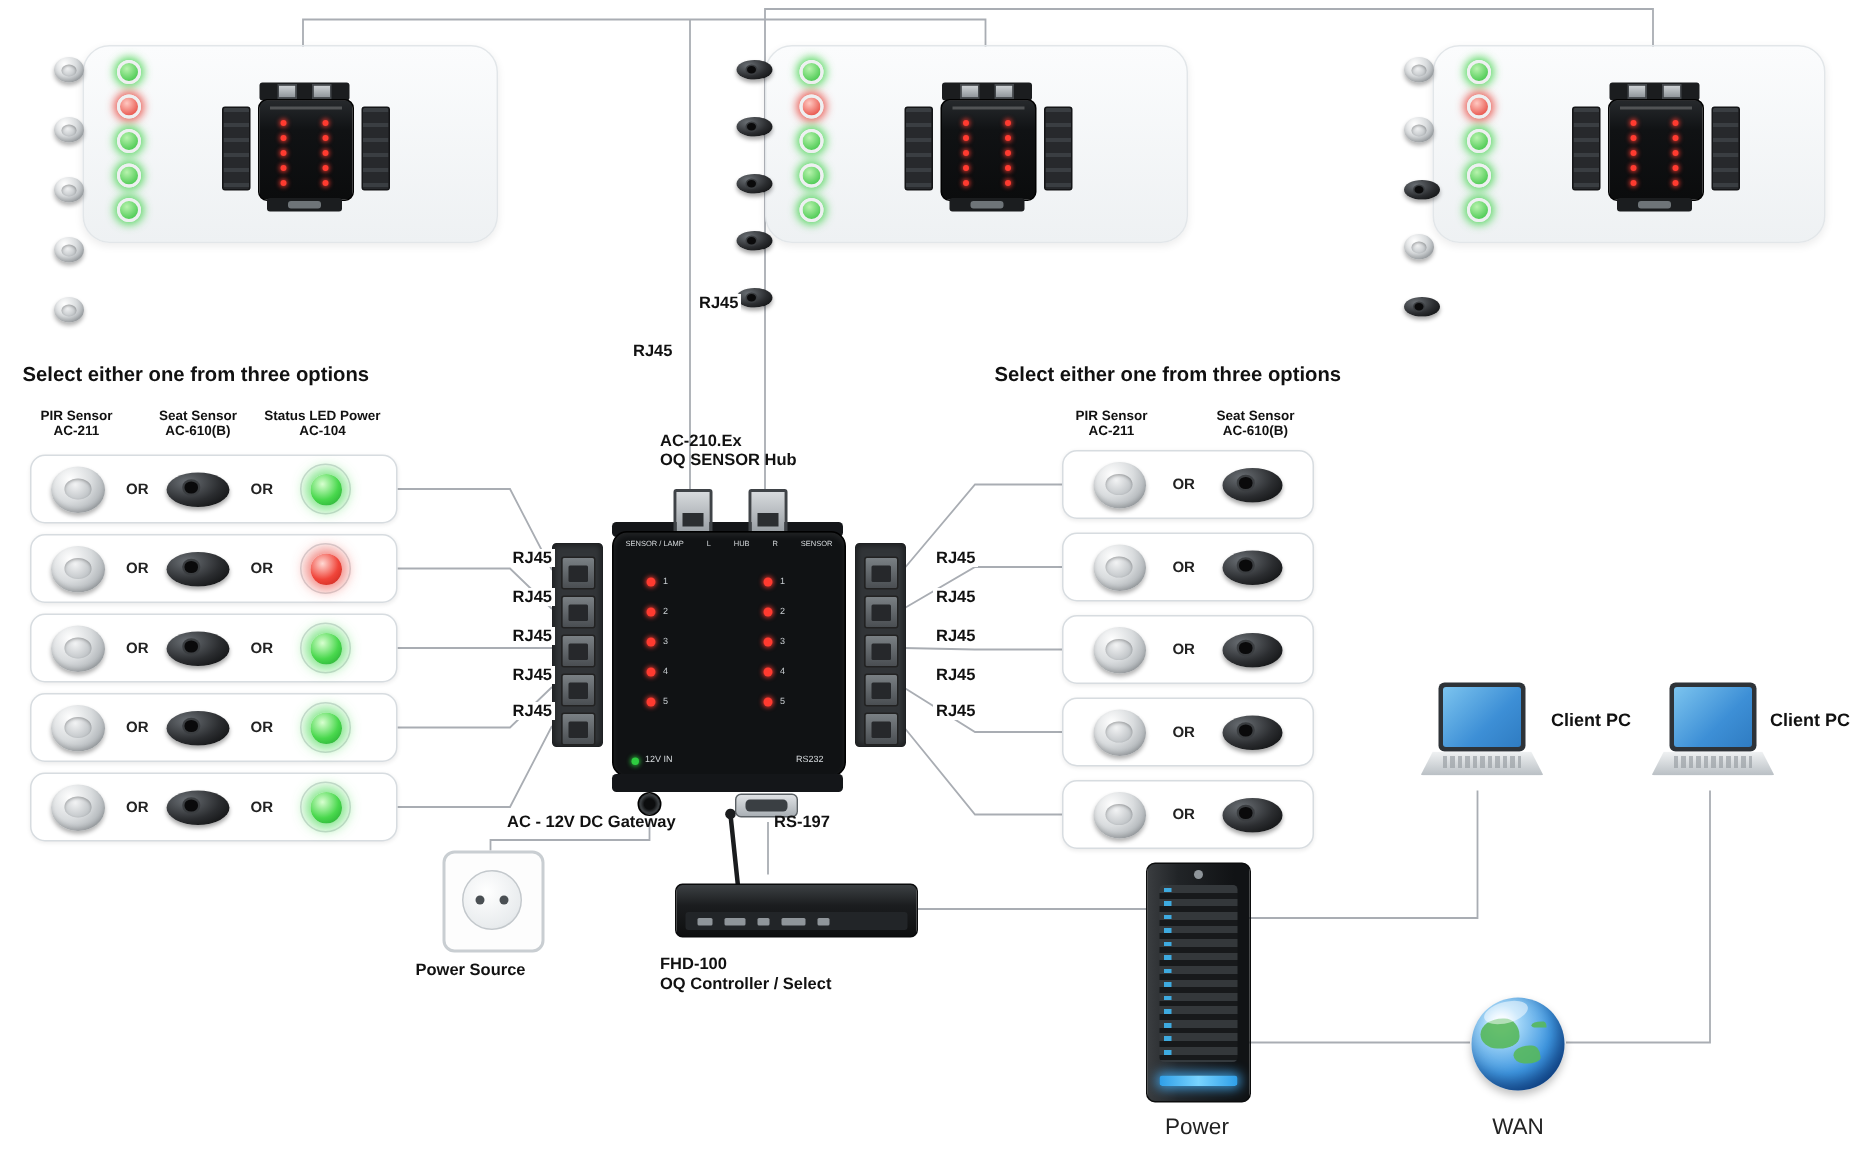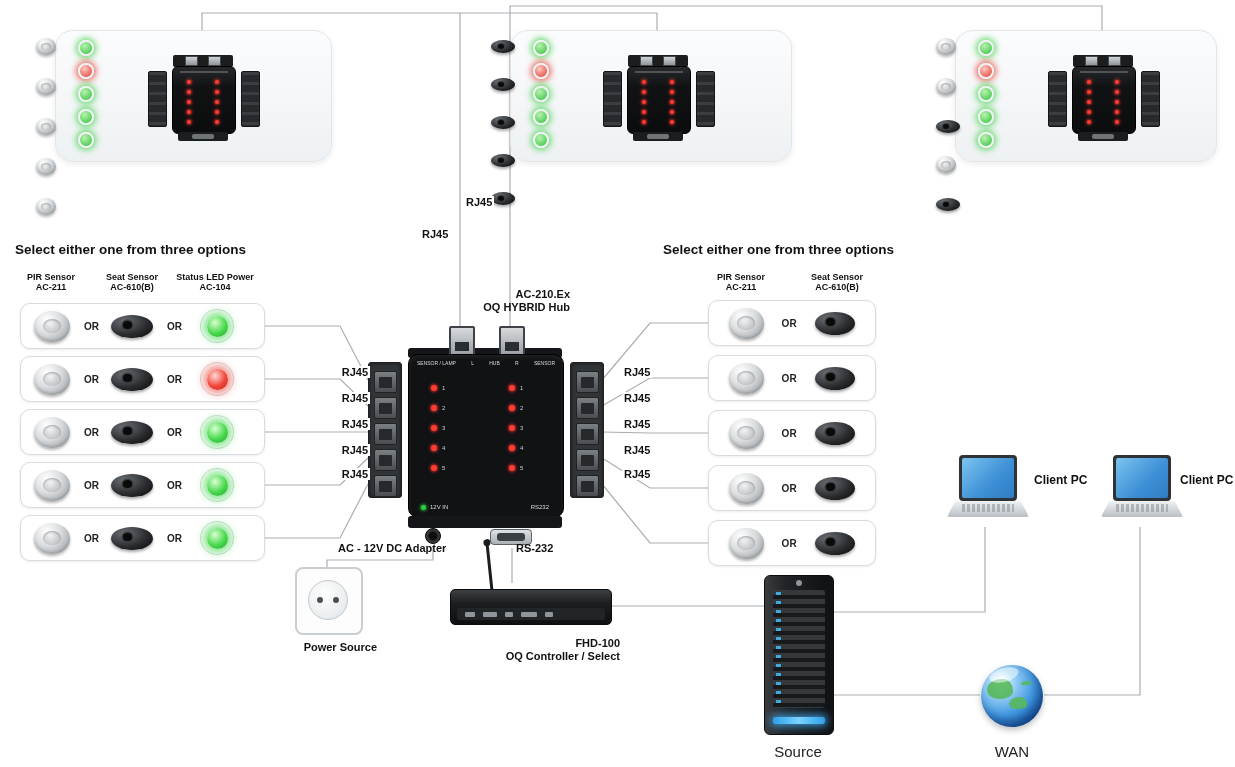--- a/index.html
+++ b/index.html
@@ -62,21 +62,21 @@
   .lamp{width:32px;height:32px;border-radius:50%;background:#fbfcfc;border:1px solid #d4d8db;
       display:flex;align-items:center;justify-content:center;}
   .lamp-core{width:21px;height:21px;border-radius:50%;}
   .lamp-green .lamp-core{background:radial-gradient(circle at 38% 32%,#d8ffd0,#49d84d 55%,#1fa32f);
       box-shadow:0 0 9px 3px rgba(70,220,80,.75);}
   .lamp-red .lamp-core{background:radial-gradient(circle at 38% 32%,#ffd9d4,#f0453a 55%,#c3221a);
       box-shadow:0 0 9px 3px rgba(240,70,60,.7);}
   .rj{position:absolute;font-size:11px;font-weight:bold;background:#fff;padding:0 2px;z-index:2;}
 
   
-  .hubtitle{position:absolute;left:440px;top:288px;width:130px;text-align:right;
+  .hubtitle{position:absolute;left:440px;top:288px;width:130px;text-align:left;
       font-size:11px;font-weight:bold;line-height:13px;z-index:2;}
   .hubwrap{position:absolute;left:368px;top:322px;width:234px;height:230px;z-index:1;}
   .rjport{position:absolute;top:4px;width:22px;height:26px;border-radius:2px;border:2px solid #3f4347;
       background:linear-gradient(180deg,#d7dadd,#9aa0a5);}
   .rjport::after{content:"";position:absolute;left:4px;right:4px;bottom:3px;height:9px;background:#2b2e31;}
   .hplate{position:absolute;left:40px;width:154px;background:#141619;border-radius:3px;}
   .hub-body{position:absolute;left:40px;top:32px;width:154px;height:162px;background:#101214;
       border:1px solid #000;border-radius:10px;box-shadow:inset 0 2px 4px rgba(255,255,255,.08);}
   .hub-hdr{position:absolute;top:5px;left:8px;right:8px;display:flex;justify-content:space-between;
       font-size:5px;color:#d8dcdf;}
@@ -91,21 +91,21 @@
   .jack{position:absolute;left:5px;width:21px;height:20px;border-radius:2px;border:1px solid #222;
       background:linear-gradient(180deg,#7a8084,#4a4e52);}
   .jack::after{content:"";position:absolute;left:4px;top:5px;right:4px;bottom:4px;background:#26282b;border-radius:1px;}
   .dcjack{position:absolute;left:57px;top:206px;width:14px;height:14px;border-radius:50%;border:1px solid #000;
       background:radial-gradient(circle,#0c0d0e 35%,#3b3f42 60%,#141618);}
   .db9{position:absolute;left:122px;top:207px;width:40px;height:14px;border:1px solid #5a6065;border-radius:4px;
       background:linear-gradient(180deg,#dfe2e5,#aab0b5);}
   .db9::after{content:"";position:absolute;left:6px;right:6px;top:3px;bottom:3px;background:#3a3f43;border-radius:3px;}
 
   
-  .cap{position:absolute;font-weight:bold;font-size:11px;text-align:right;line-height:13px;z-index:2;}
+  .cap{position:absolute;font-weight:bold;font-size:11px;text-align:left;line-height:13px;z-index:2;}
   .biglabel{position:absolute;font-size:15px;color:#222;text-align:center;z-index:2;}
   .outlet{position:absolute;left:295px;top:567px;width:64px;height:64px;background:#fdfdfd;
       border:2px solid #c9ced2;border-radius:8px;z-index:1;}
   .outlet-circle{position:absolute;left:11px;top:11px;width:38px;height:38px;border-radius:50%;
       border:1px solid #c3c8cc;background:radial-gradient(circle at 40% 35%,#ffffff,#e9ecee 70%,#d7dbde);}
   .outlet-circle::before,.outlet-circle::after{content:"";position:absolute;top:16px;width:6px;height:6px;
       border-radius:50%;background:#4a4f53;}
   .outlet-circle::before{left:8px;} .outlet-circle::after{right:8px;}
   .fhd{position:absolute;left:450px;top:583px;width:160px;height:44px;z-index:1;}
   .fhd-ant{position:absolute;left:38px;top:-40px;width:3px;height:48px;background:#1a1c1e;border-radius:2px;transform:rotate(-6deg);}
@@ -384,21 +384,21 @@
 </div>
 
 <div class="rj" style="left:330px;top:366px;width:36px;text-align:right;">RJ45</div>
 <div class="rj" style="left:330px;top:392px;width:36px;text-align:right;">RJ45</div>
 <div class="rj" style="left:330px;top:418px;width:36px;text-align:right;">RJ45</div>
 <div class="rj" style="left:330px;top:444px;width:36px;text-align:right;">RJ45</div>
 <div class="rj" style="left:330px;top:468px;width:36px;text-align:right;">RJ45</div>
 
 <div class="hubtitle">
   <div>AC-210.Ex</div>
-  <div>OQ HYBRID Hub</div>
+  <div>OQ SENSOR Hub</div>
 </div>
 <div class="hubwrap">
   <div class="hplate" style="top:26px;height:10px;"></div>
   <div class="rjport" style="left:81px;"></div>
   <div class="rjport" style="left:131px;"></div>
   <div class="jackstrip" style="left:0;">
     <div class="jack" style="top:8px;"></div>
     <div class="jack" style="top:34px;"></div>
     <div class="jack" style="top:60px;"></div>
     <div class="jack" style="top:86px;"></div>
@@ -509,22 +509,22 @@
   <div class="or" style="margin-left:18px;">OR</div>
   <div class="seat" style="margin-left:18px;"></div>
 </div>
 
 <div class="rj" style="left:622px;top:366px;">RJ45</div>
 <div class="rj" style="left:622px;top:392px;">RJ45</div>
 <div class="rj" style="left:622px;top:418px;">RJ45</div>
 <div class="rj" style="left:622px;top:444px;">RJ45</div>
 <div class="rj" style="left:622px;top:468px;">RJ45</div>
 
-<div class="cap" style="left:338px;top:542px;width:130px;text-align:left;">AC - 12V DC Adapter</div>
-<div class="cap" style="left:516px;top:542px;width:60px;text-align:left;">RS-232</div>
+<div class="cap" style="left:338px;top:542px;width:130px;text-align:left;">AC - 12V DC Gateway</div>
+<div class="cap" style="left:516px;top:542px;width:60px;text-align:left;">RS-197</div>
 
 <div class="outlet">
   <div class="outlet-circle"></div>
 </div>
 <div class="cap" style="left:277px;top:641px;width:100px;">Power Source</div>
 
 <div class="fhd">
   <div class="fhd-ant"></div>
   <div class="fhd-body">
     <div class="fhd-face">
@@ -538,21 +538,21 @@
 </div>
 <div class="cap" style="left:440px;top:637px;width:180px;">
   <div>FHD-100</div>
   <div>OQ Controller / Select</div>
 </div>
 
 <div class="server">
   <div class="server-dot"></div>
   <div class="server-bluebar"></div>
 </div>
-<div class="biglabel" style="left:763px;top:743px;width:70px;">Source</div>
+<div class="biglabel" style="left:763px;top:743px;width:70px;">Power</div>
 
 <div class="globe"></div>
 <div class="biglabel" style="left:981px;top:743px;width:62px;">WAN</div>
 
 <div class="laptop" style="left:947px;top:455px;">
   <div class="lap-screen">
       <div class="lap-screen-inner"></div>
     </div>
   <div class="lap-base"></div>
 </div>

